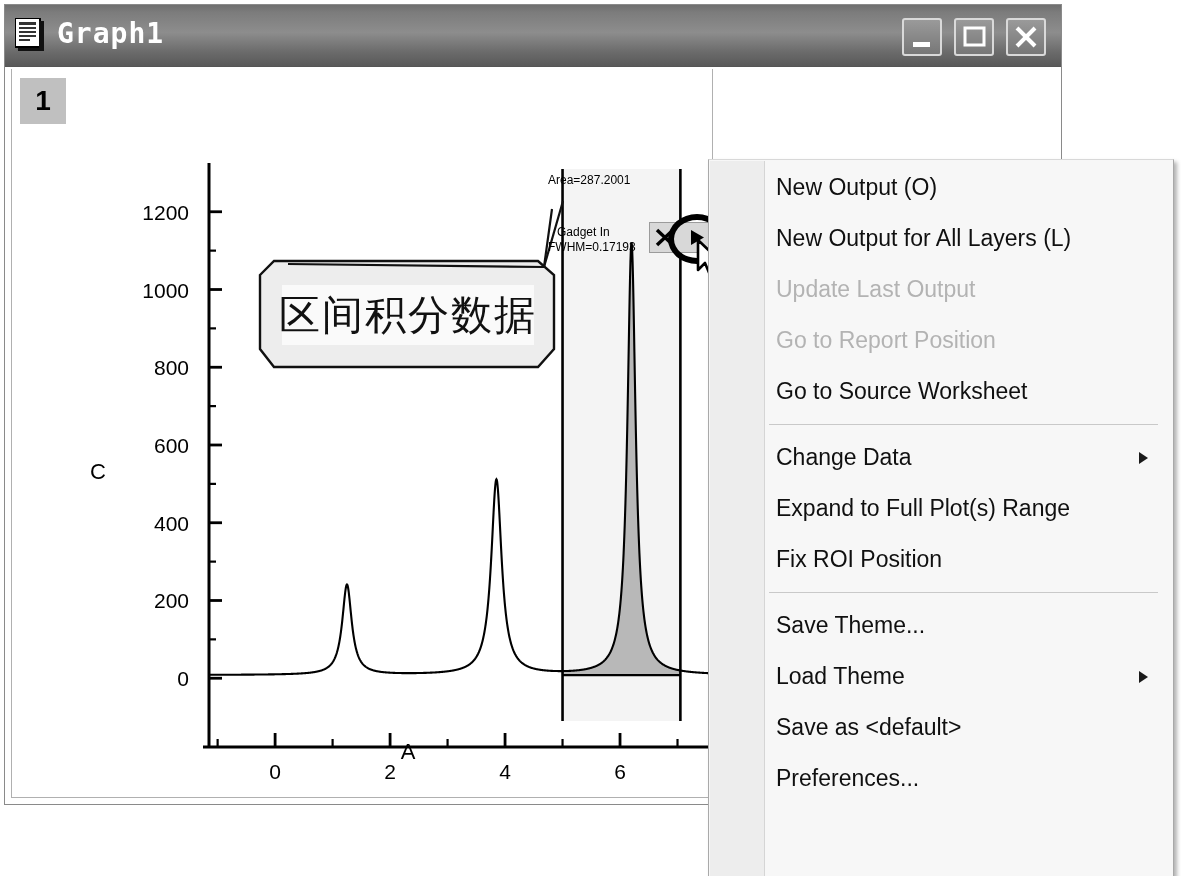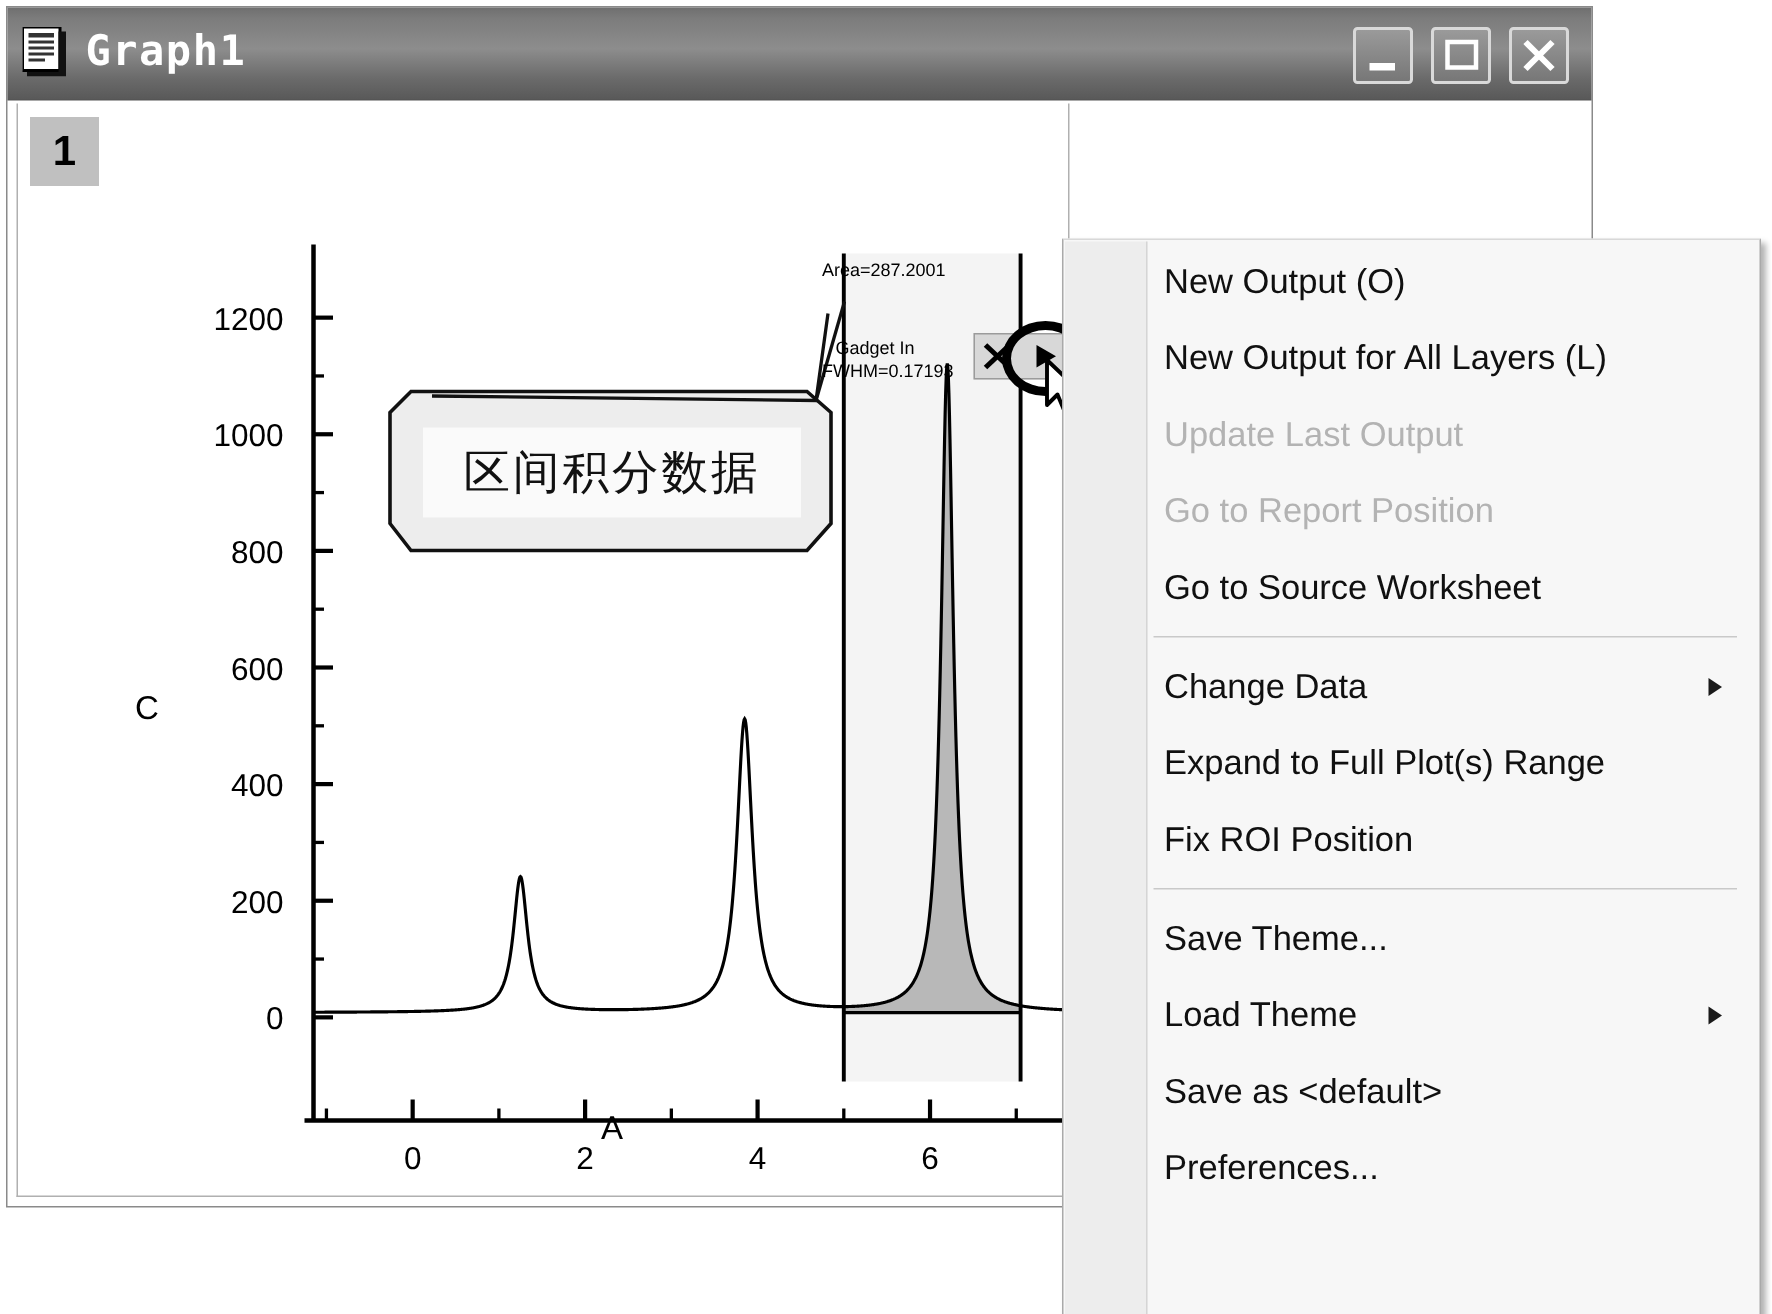--- a/index.html
+++ b/index.html
@@ -126,21 +126,21 @@
   #callout-label {
     position: absolute;
     left: 46px;
     top: 30px;
     width: 248px;
     height: 56px;
     display: flex;
     align-items: center;
     justify-content: center;
     font-family: "DejaVu Sans", sans-serif;
-    font-size: 31px;
+    font-size: 41px;
     color: #111;
     letter-spacing: 2px;
     white-space: nowrap;
     user-select: none;
   }
 
   
   .gadget-text {
     position: absolute;
     font-family: "Liberation Sans", sans-serif;

